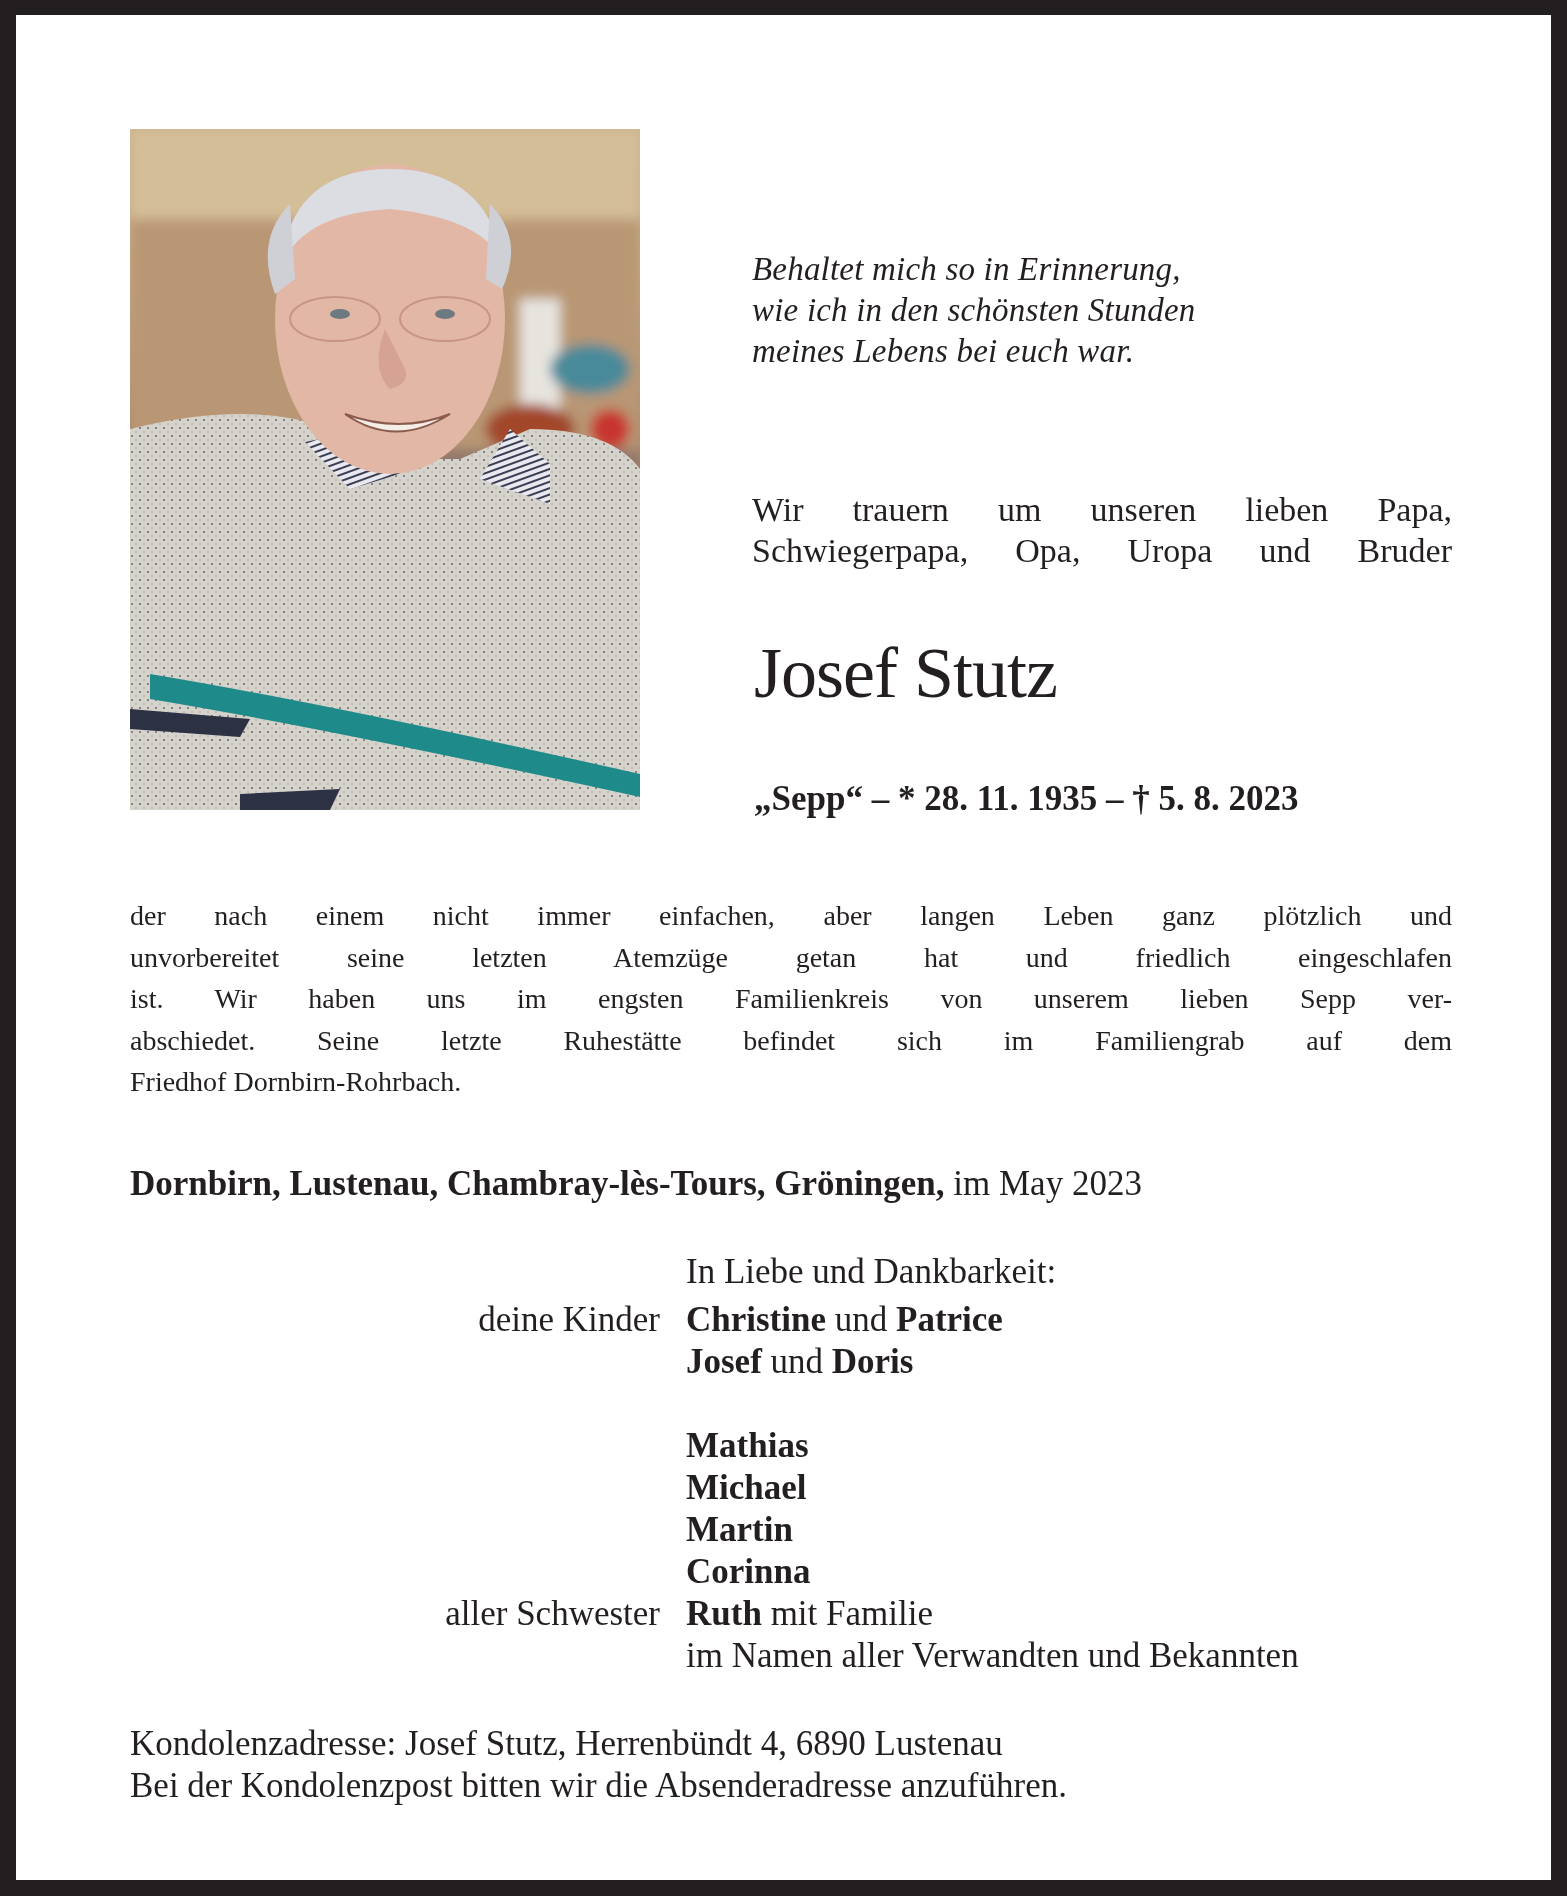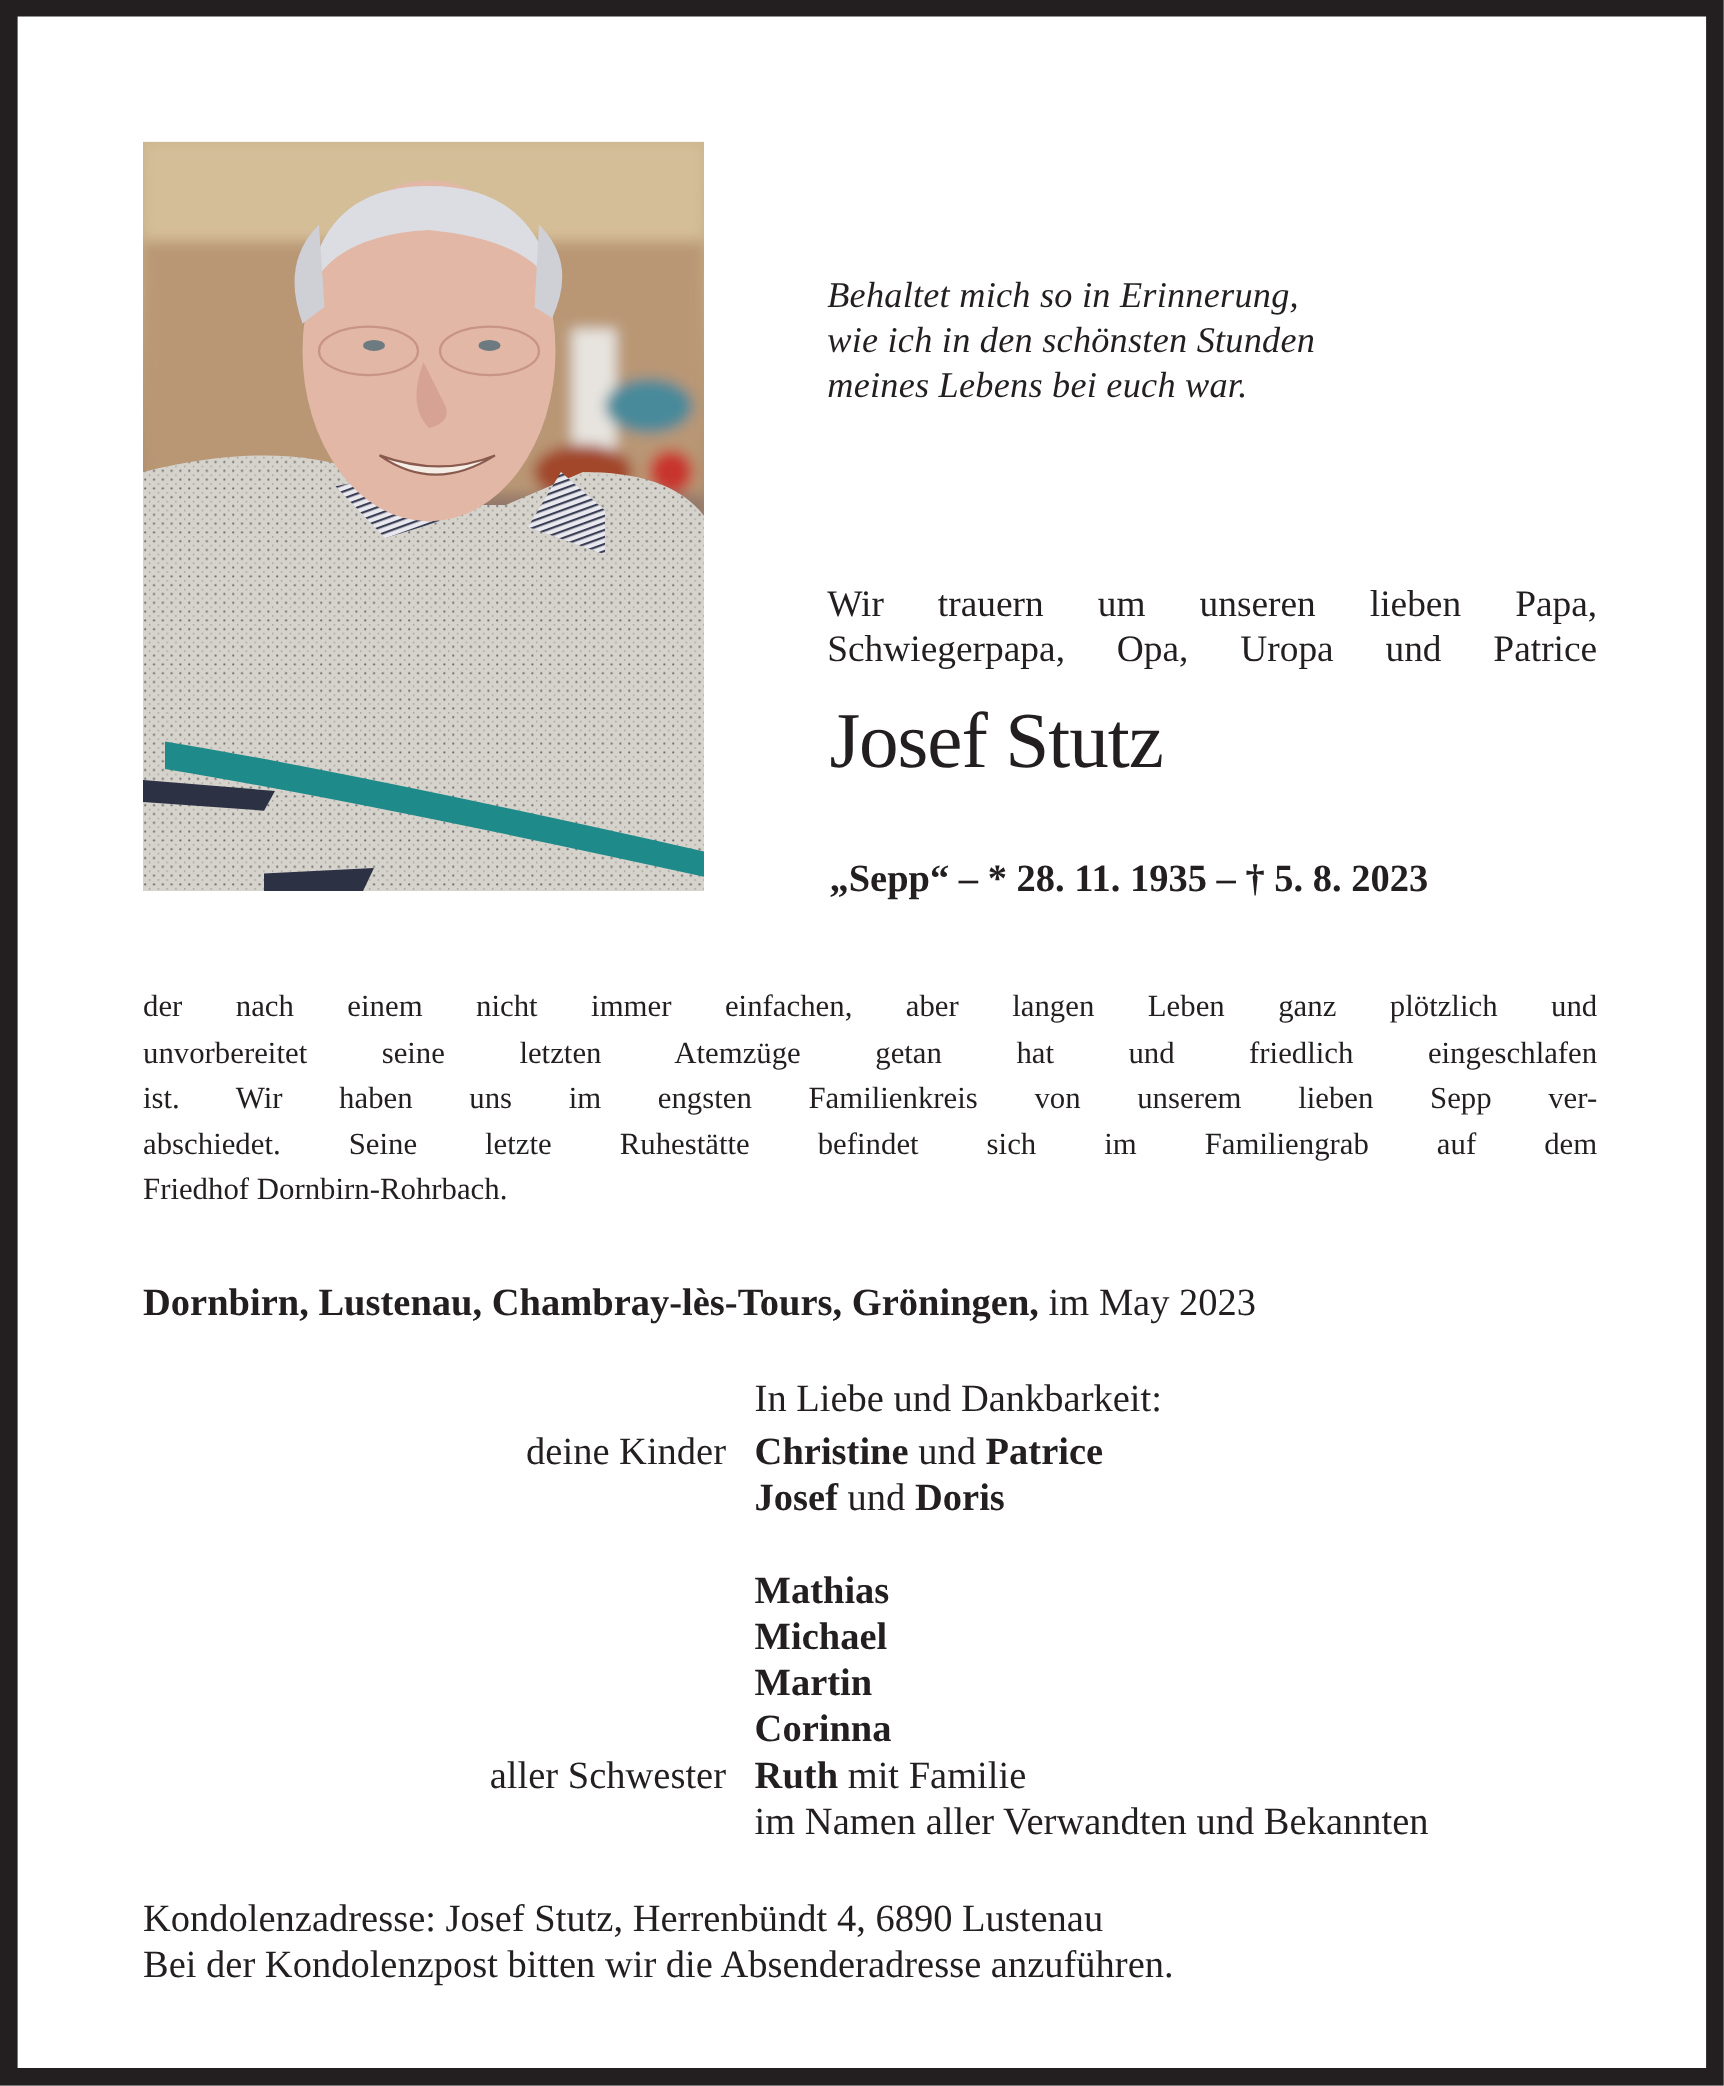--- a/index.html
+++ b/index.html
@@ -30,21 +30,21 @@
       left: 736px; top: 234px;
       font-family: "Liberation Serif", serif;
       font-style: italic;
       font-size: 33px;
       line-height: 41px;
       letter-spacing: 0.2px;
     }
     .motto div { white-space: nowrap; }
     .intro {
       position: absolute;
-      left: 736px; top: 514px;
+      left: 736px; top: 474px;
       width: 700px;
       font-family: "Liberation Serif", serif;
       font-size: 34px;
       line-height: 41px;
     }
     .intro div { white-space: nowrap; text-align: justify; text-align-last: justify; }
     .name {
       position: absolute;
       left: 738px; top: 608px;
       font-family: "Liberation Serif", serif;
@@ -154,21 +154,21 @@
   </div>
 
   <div class="motto">
     <div>Behaltet mich so in Erinnerung,</div>
     <div>wie ich in den schönsten Stunden</div>
     <div>meines Lebens bei euch war.</div>
   </div>
 
   <div class="intro">
     <div>Wir trauern um unseren lieben Papa,</div>
-    <div>Schwiegerpapa, Opa, Uropa und Patrice</div>
+    <div>Schwiegerpapa, Opa, Uropa und Bruder</div>
   </div>
 
   <div class="name">Josef Stutz</div>
   <div class="dates">„Sepp“ – * 28. 11. 1935 – † 5. 8. 2023</div>
 
   <div class="body-text">
     <span class="line">der nach einem nicht immer einfachen, aber langen Leben ganz plötzlich und</span>
     <span class="line">unvorbereitet seine letzten Atemzüge getan hat und friedlich eingeschlafen</span>
     <span class="line">ist. Wir haben uns im engsten Familienkreis von unserem lieben Sepp ver-</span>
     <span class="line">abschiedet. Seine letzte Ruhestätte befindet sich im Familiengrab auf dem</span>

